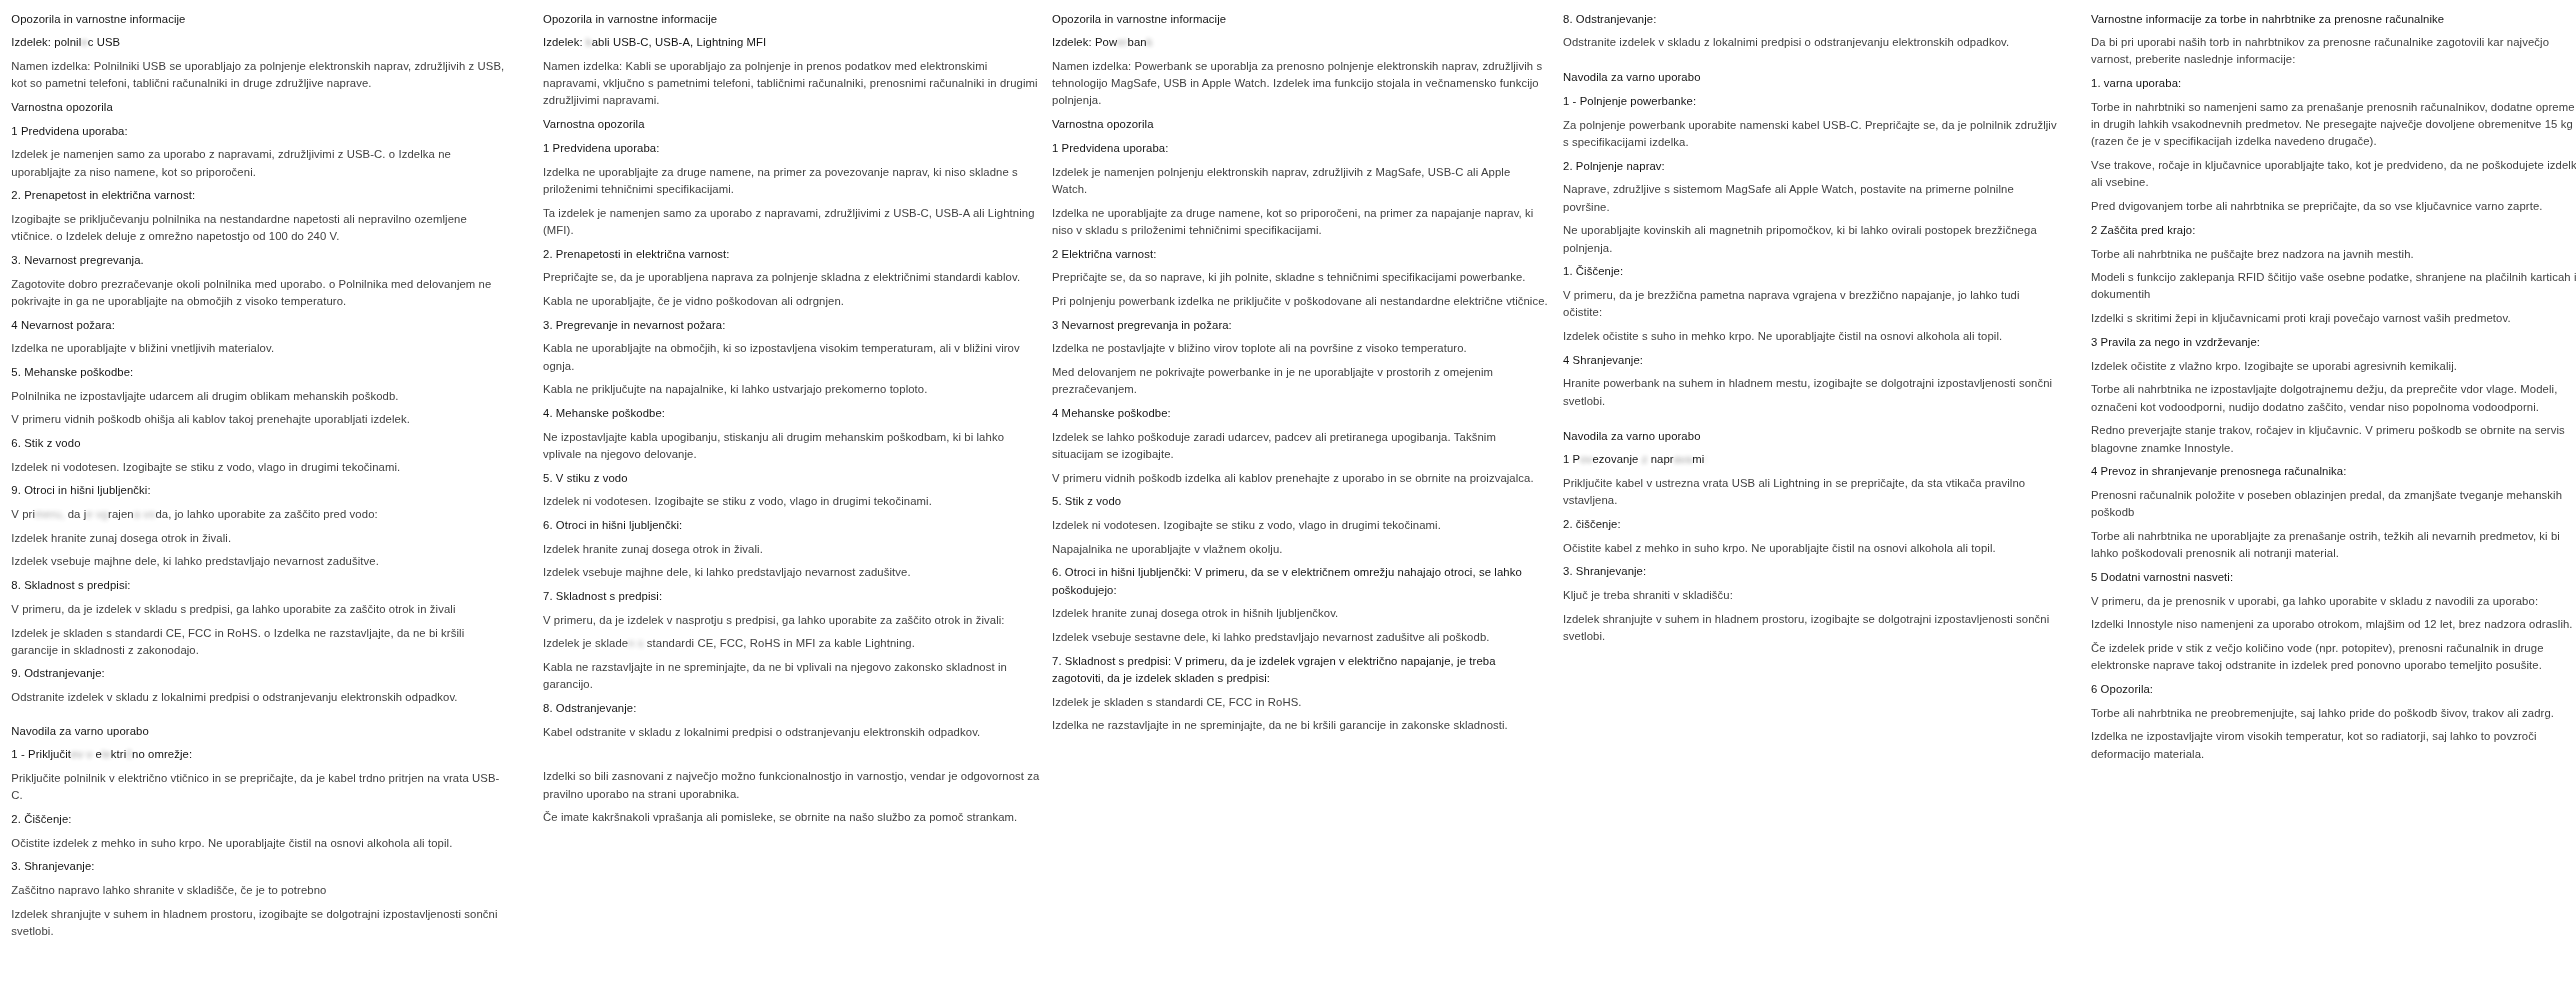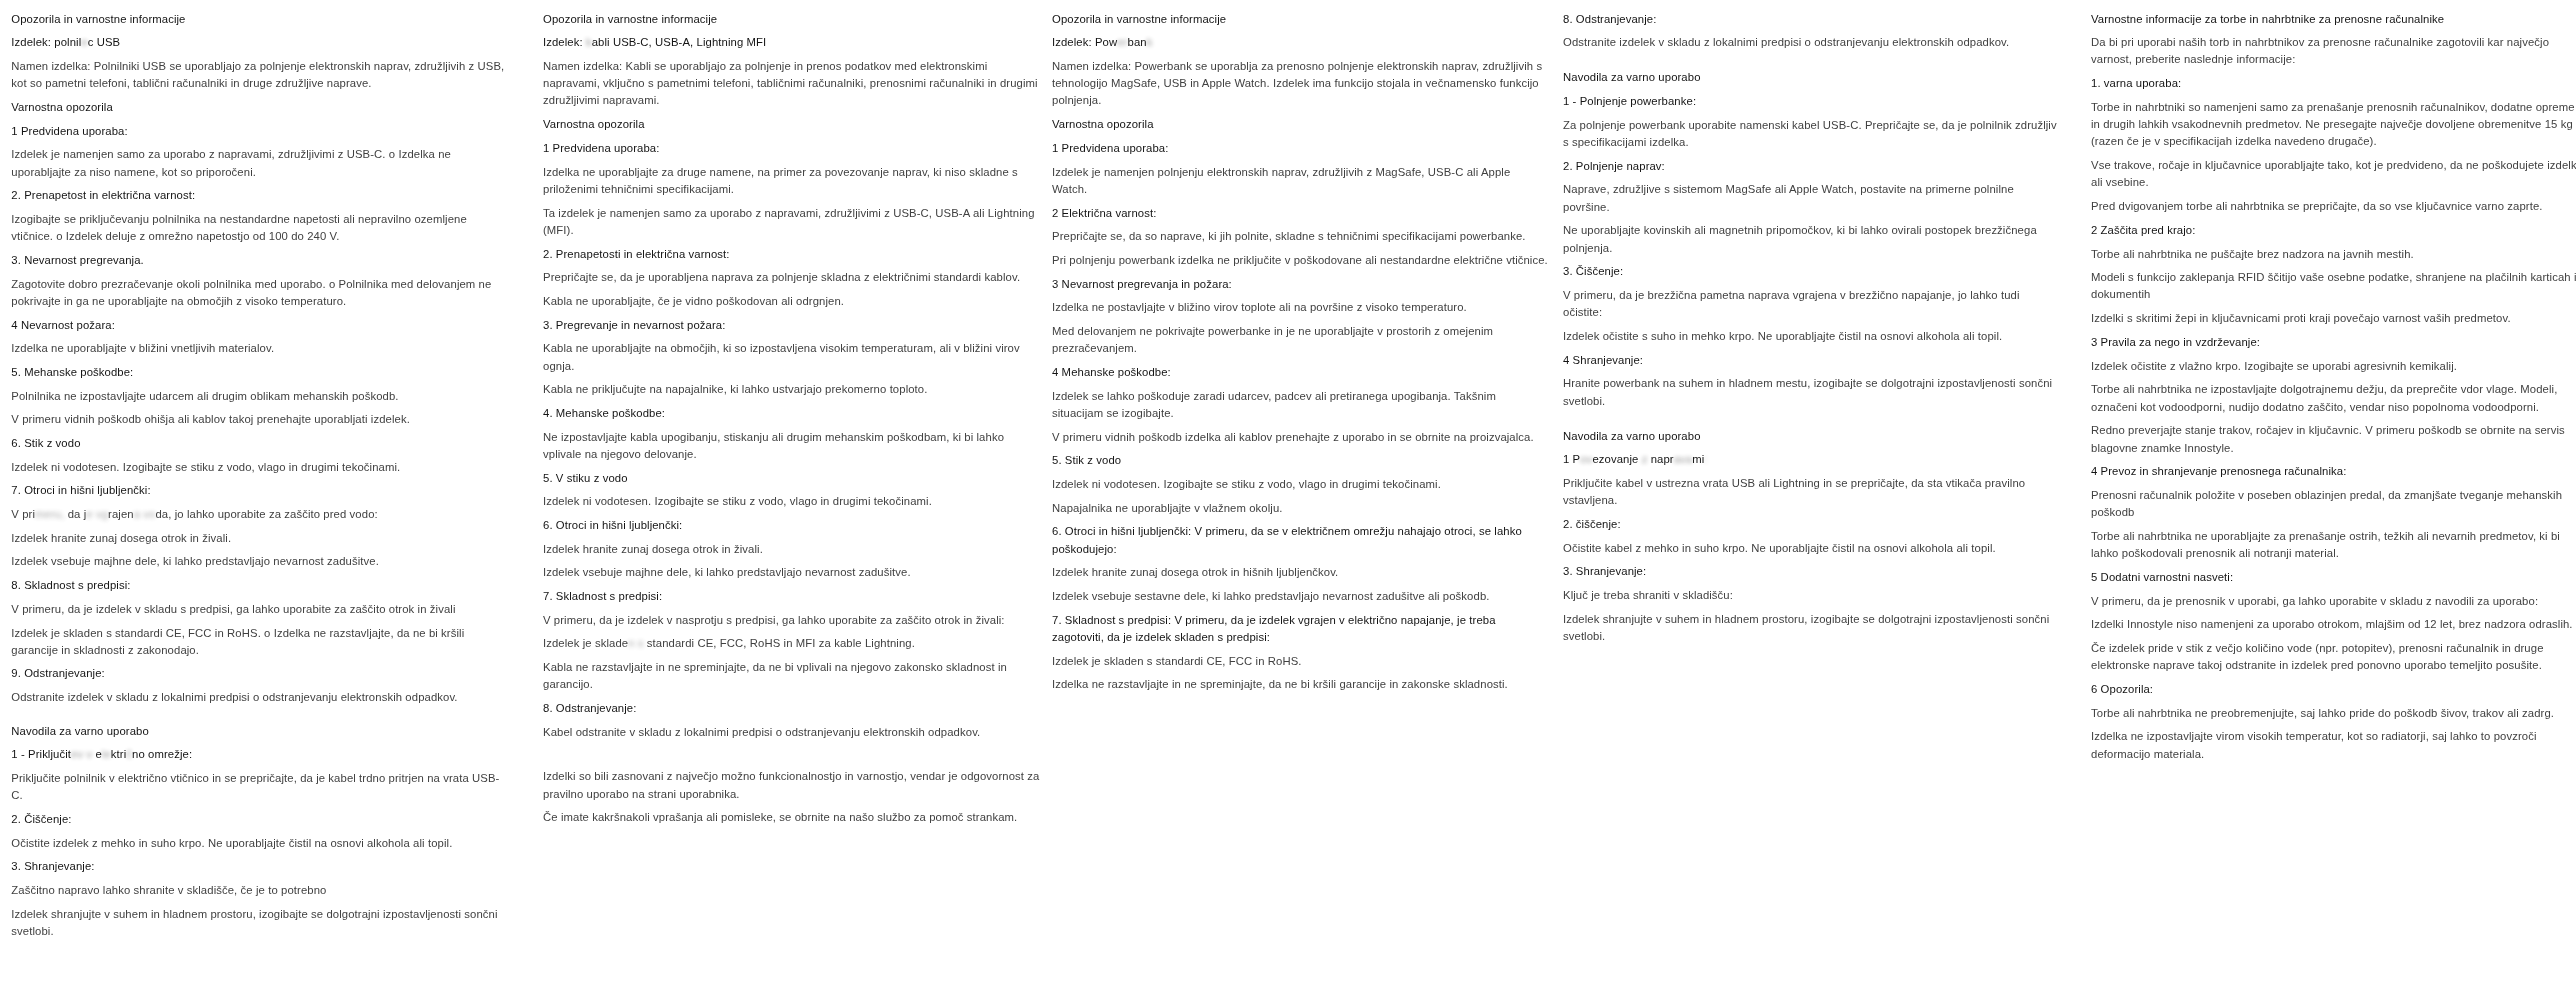--- a/index.html
+++ b/index.html
@@ -28,21 +28,21 @@
       <p class="bd">Izogibajte se priključevanju polnilnika na nestandardne napetosti ali nepravilno ozemljene vtičnice. o Izdelek deluje z omrežno napetostjo od 100 do 240 V.</p>
       <h3 class="hd">3. Nevarnost pregrevanja.</h3>
       <p class="bd">Zagotovite dobro prezračevanje okoli polnilnika med uporabo. o Polnilnika med delovanjem ne pokrivajte in ga ne uporabljajte na območjih z visoko temperaturo.</p>
       <h3 class="hd">4 Nevarnost požara:</h3>
       <p class="bd">Izdelka ne uporabljajte v bližini vnetljivih materialov.</p>
       <h3 class="hd">5. Mehanske poškodbe:</h3>
       <p class="bd">Polnilnika ne izpostavljajte udarcem ali drugim oblikam mehanskih poškodb.</p>
       <p class="bd">V primeru vidnih poškodb ohišja ali kablov takoj prenehajte uporabljati izdelek.</p>
       <h3 class="hd">6. Stik z vodo</h3>
       <p class="bd">Izdelek ni vodotesen. Izogibajte se stiku z vodo, vlago in drugimi tekočinami.</p>
-      <h3 class="hd">7. Otroci in hišni ljubljenčki:</h3>
+      <h3 class="hd">9. Otroci in hišni ljubljenčki:</h3>
       <p class="bd"><span>V pri</span><span class="rx">meru,</span><span> da j</span><span class="rx">e vg</span><span>rajen</span><span class="rx">a vo</span><span>da, jo lahko uporabite za zaščito pred vodo:</span></p>
       <p class="bd">Izdelek hranite zunaj dosega otrok in živali.</p>
       <p class="bd">Izdelek vsebuje majhne dele, ki lahko predstavljajo nevarnost zadušitve.</p>
       <h3 class="hd">8. Skladnost s predpisi:</h3>
       <p class="bd">V primeru, da je izdelek v skladu s predpisi, ga lahko uporabite za zaščito otrok in živali</p>
       <p class="bd">Izdelek je skladen s standardi CE, FCC in RoHS. o Izdelka ne razstavljajte, da ne bi kršili garancije in skladnosti z zakonodajo.</p>
       <h3 class="hd">9. Odstranjevanje:</h3>
       <p class="bd">Odstranite izdelek v skladu z lokalnimi predpisi o odstranjevanju elektronskih odpadkov.</p>
       <div class="gap" style="height: 9.7px;"></div>
       <h3 class="hd">Navodila za varno uporabo</h3>
@@ -85,20 +85,21 @@
       <p class="bd">Izdelki so bili zasnovani z največjo možno funkcionalnostjo in varnostjo, vendar je odgovornost za pravilno uporabo na strani uporabnika.</p>
       <p class="bd">Če imate kakršnakoli vprašanja ali pomisleke, se obrnite na našo službo za pomoč strankam.</p>
     </section>
   <section class="col" style="left:1052px;width:496px;">
       <h3 class="hd">Opozorila in varnostne informacije</h3>
       <h3 class="hd"><span>Izdelek: Pow</span><span class="rx">er</span><span>ban</span><span class="rx">k</span></h3>
       <p class="bd">Namen izdelka: Powerbank se uporablja za prenosno polnjenje elektronskih naprav, združljivih s tehnologijo MagSafe, USB in Apple Watch. Izdelek ima funkcijo stojala in večnamensko funkcijo polnjenja.</p>
       <h3 class="hd">Varnostna opozorila</h3>
       <h3 class="hd">1 Predvidena uporaba:</h3>
       <p class="bd">Izdelek je namenjen polnjenju elektronskih naprav, združljivih z MagSafe, USB-C ali Apple Watch.</p>
+      <p class="bd">Izdelka ne uporabljajte za druge namene, kot so priporočeni, na primer za napajanje naprav, ki niso v skladu s priloženimi tehničnimi specifikacijami.</p>
       <h3 class="hd">2 Električna varnost:</h3>
       <p class="bd">Prepričajte se, da so naprave, ki jih polnite, skladne s tehničnimi specifikacijami powerbanke.</p>
       <p class="bd">Pri polnjenju powerbank izdelka ne priključite v poškodovane ali nestandardne električne vtičnice.</p>
       <h3 class="hd">3 Nevarnost pregrevanja in požara:</h3>
       <p class="bd">Izdelka ne postavljajte v bližino virov toplote ali na površine z visoko temperaturo.</p>
       <p class="bd">Med delovanjem ne pokrivajte powerbanke in je ne uporabljajte v prostorih z omejenim prezračevanjem.</p>
       <h3 class="hd">4 Mehanske poškodbe:</h3>
       <p class="bd">Izdelek se lahko poškoduje zaradi udarcev, padcev ali pretiranega upogibanja. Takšnim situacijam se izogibajte.</p>
       <p class="bd">V primeru vidnih poškodb izdelka ali kablov prenehajte z uporabo in se obrnite na proizvajalca.</p>
       <h3 class="hd">5. Stik z vodo</h3>
@@ -114,21 +115,21 @@
   <section class="col" style="left:1563px;width:496px;">
       <h3 class="hd">8. Odstranjevanje:</h3>
       <p class="bd">Odstranite izdelek v skladu z lokalnimi predpisi o odstranjevanju elektronskih odpadkov.</p>
       <div class="gap" style="height: 11.3px;"></div>
       <h3 class="hd">Navodila za varno uporabo</h3>
       <h3 class="hd">1 - Polnjenje powerbanke:</h3>
       <p class="bd">Za polnjenje powerbank uporabite namenski kabel USB-C. Prepričajte se, da je polnilnik združljiv s specifikacijami izdelka.</p>
       <h3 class="hd">2. Polnjenje naprav:</h3>
       <p class="bd">Naprave, združljive s sistemom MagSafe ali Apple Watch, postavite na primerne polnilne površine.</p>
       <p class="bd">Ne uporabljajte kovinskih ali magnetnih pripomočkov, ki bi lahko ovirali postopek brezžičnega polnjenja.</p>
-      <h3 class="hd">3. Čiščenje:</h3>
+      <h3 class="hd">1. Čiščenje:</h3>
       <p class="bd">V primeru, da je brezžična pametna naprava vgrajena v brezžično napajanje, jo lahko tudi očistite:</p>
       <p class="bd">Izdelek očistite s suho in mehko krpo. Ne uporabljajte čistil na osnovi alkohola ali topil.</p>
       <h3 class="hd">4 Shranjevanje:</h3>
       <p class="bd">Hranite powerbank na suhem in hladnem mestu, izogibajte se dolgotrajni izpostavljenosti sončni svetlobi.</p>
       <div class="gap" style="height: 11.3px;"></div>
       <h3 class="hd">Navodila za varno uporabo</h3>
       <h3 class="hd"><span>1 P</span><span class="rx">ov</span><span>ezovanje </span><span class="rx">z</span><span> napr</span><span class="rx">ava</span><span>mi</span><span class="rx">:</span></h3>
       <p class="bd">Priključite kabel v ustrezna vrata USB ali Lightning in se prepričajte, da sta vtikača pravilno vstavljena.</p>
       <h3 class="hd">2. čiščenje:</h3>
       <p class="bd">Očistite kabel z mehko in suho krpo. Ne uporabljajte čistil na osnovi alkohola ali topil.</p>

